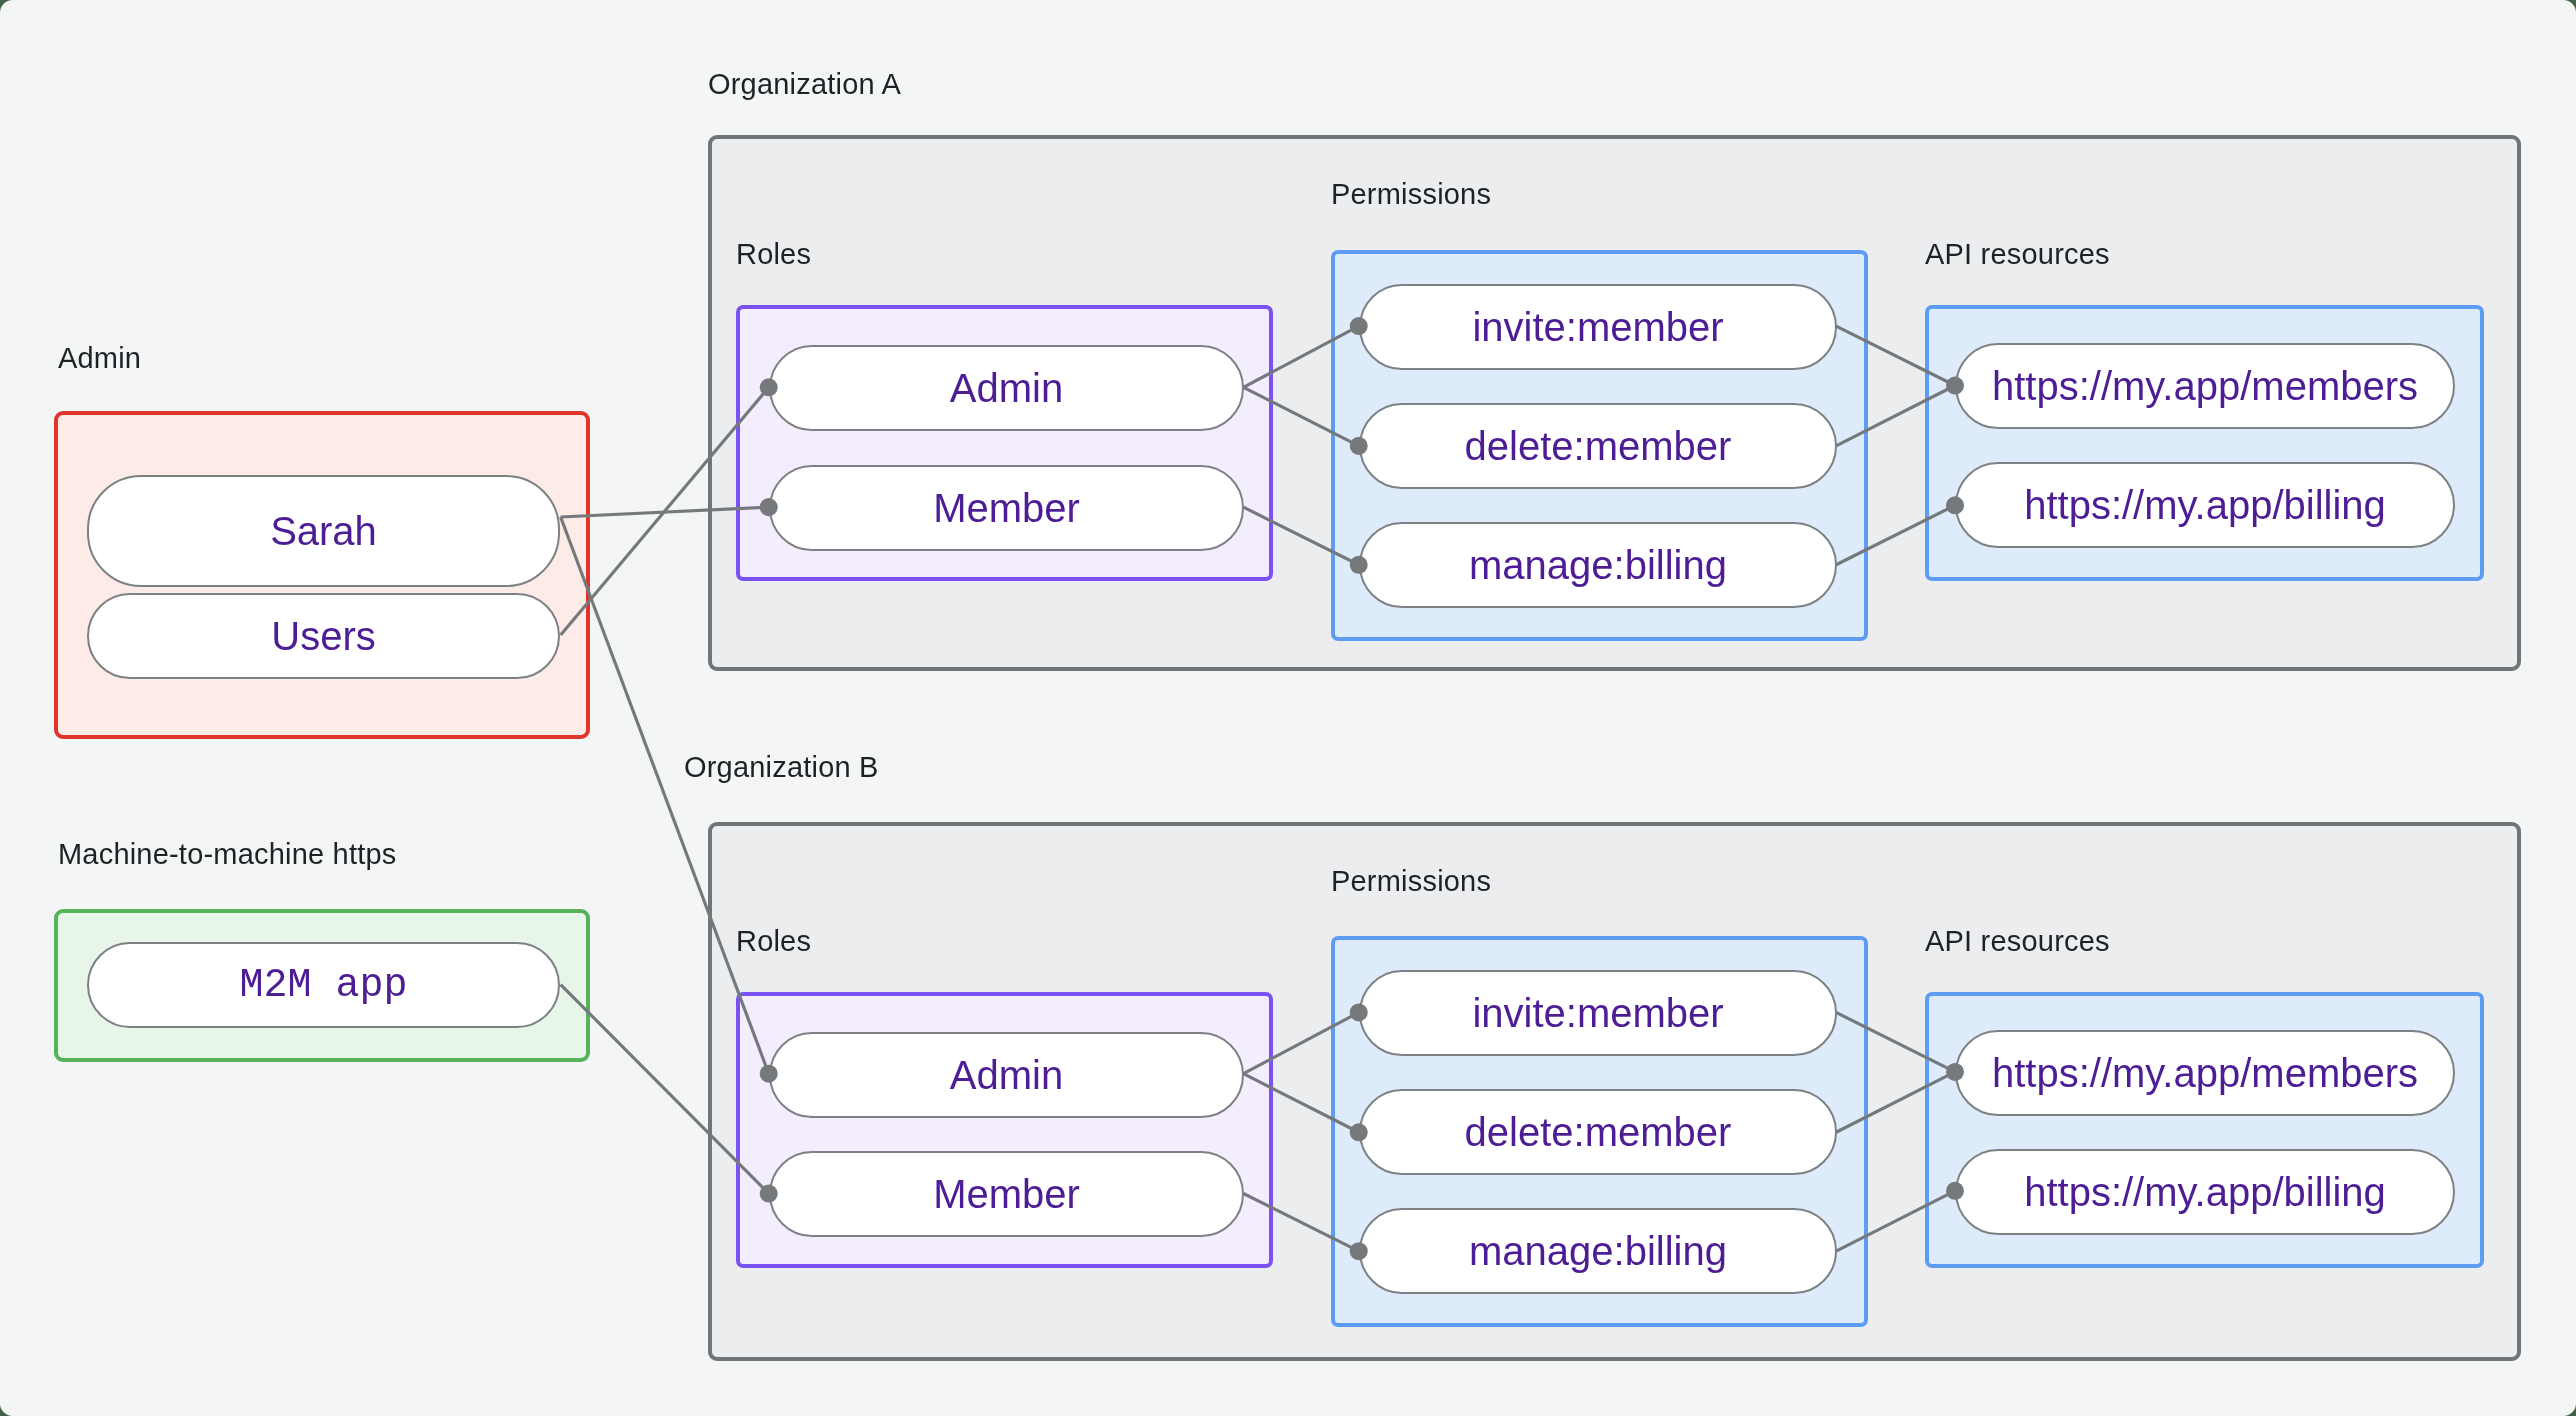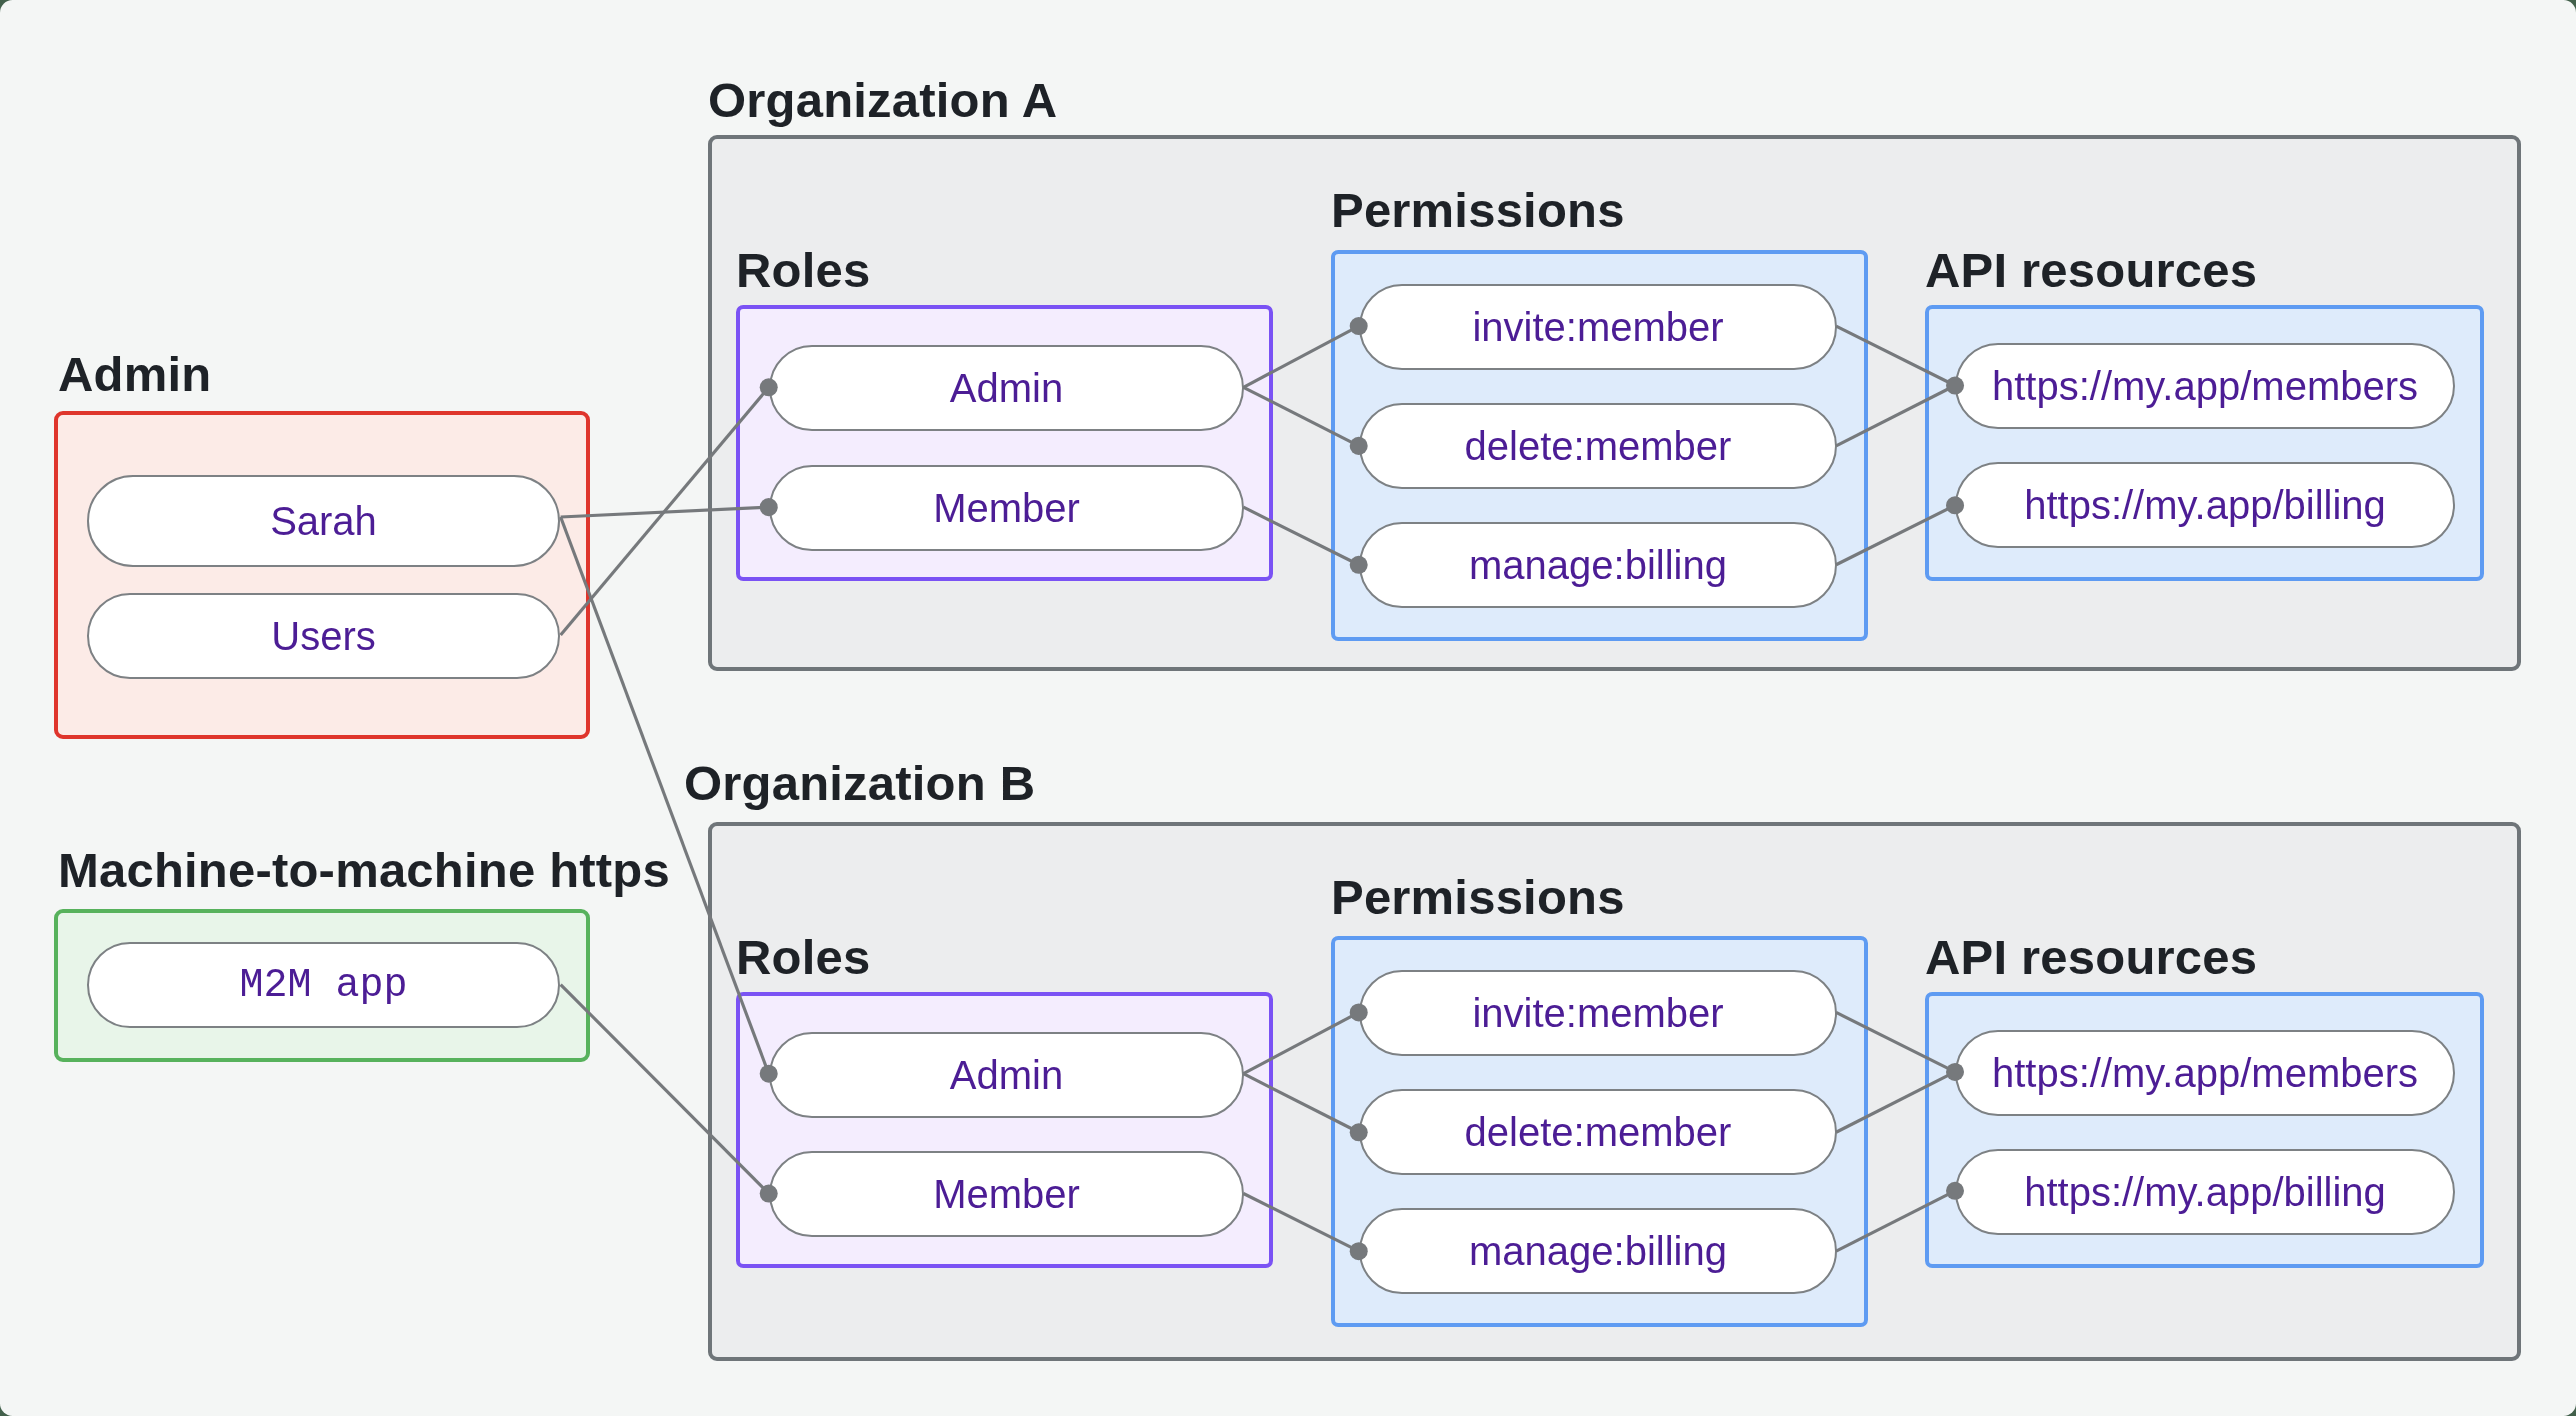--- a/index.html
+++ b/index.html
@@ -1,38 +1,38 @@
 <!DOCTYPE html>
 <html style="font-size:14.4px"><head>
 <meta charset="utf-8">
 <style>
   html,body{margin:0;padding:0;background:#42604b;}
   .screen{position:relative;width:2576px;height:1416px;background:#f4f6f5;
     border-radius:12.6px;overflow:hidden;font-family:"Liberation Sans",sans-serif;color:#17191c;}
-  .glabel{position:absolute;font-size:49px;font-weight:700;letter-spacing:0.2px;
-    white-space:nowrap;line-height:43px;color:#1e2227;margin-top:16px;}
+  .glabel{position:absolute;font-size:29px;font-weight:400;letter-spacing:0.2px;
+    white-space:nowrap;line-height:43px;color:#1e2227;}
   .box{position:absolute;box-sizing:border-box;}
   .box.users{background:#fcebe7;border:4.5px solid #df352c;border-radius:9px;}
   .box.m2m{background:#e8f5e9;border:4.5px solid #57b25c;border-radius:9px;}
   .box.org{background:#ecedee;border:4.5px solid #6f7579;border-radius:9px;}
   .box.roles{background:#f4edfe;border:4.5px solid #7a52f4;border-radius:7.2px;}
   .box.blue{background:#deebfb;border:4.5px solid #5e9bf2;border-radius:7.2px;}
   .pill{position:absolute;box-sizing:border-box;background:#ffffff;border:2.7px solid #7d8184;
     border-radius:54px;display:flex;align-items:center;justify-content:center;
     font-size:40px;color:#4c1d95;white-space:nowrap;}
   svg.wires{position:absolute;left:0;top:0;z-index:10;pointer-events:none;}
 </style>
 </head>
 <body>
 
 <div class="screen">
 
   <div class="glabel" style="left:58px;top:337px;">Admin</div>
   <div class="box users" style="left:54px;top:411px;width:536px;height:328px;"></div>
-  <div class="pill" style="left:87px;top:475px;width:473px;height:92px;align-items:center;">
+  <div class="pill" style="left:87px;top:475px;width:473px;height:112px;align-items:center;">
       <span>Sarah</span>
     </div>
   <div class="pill" style="left:87px;top:593px;width:473px;height:86px;">
       <span>Users</span>
     </div>
 
   <div class="glabel" style="left:58px;top:833px;">Machine-to-machine https</div>
   <div class="box m2m" style="left:54px;top:909px;width:536px;height:153px;"></div>
   <div class="pill" style="left:87px;top:942px;width:473px;height:86px;font-family:Liberation Mono, monospace;">
       <span>M2M app</span>

